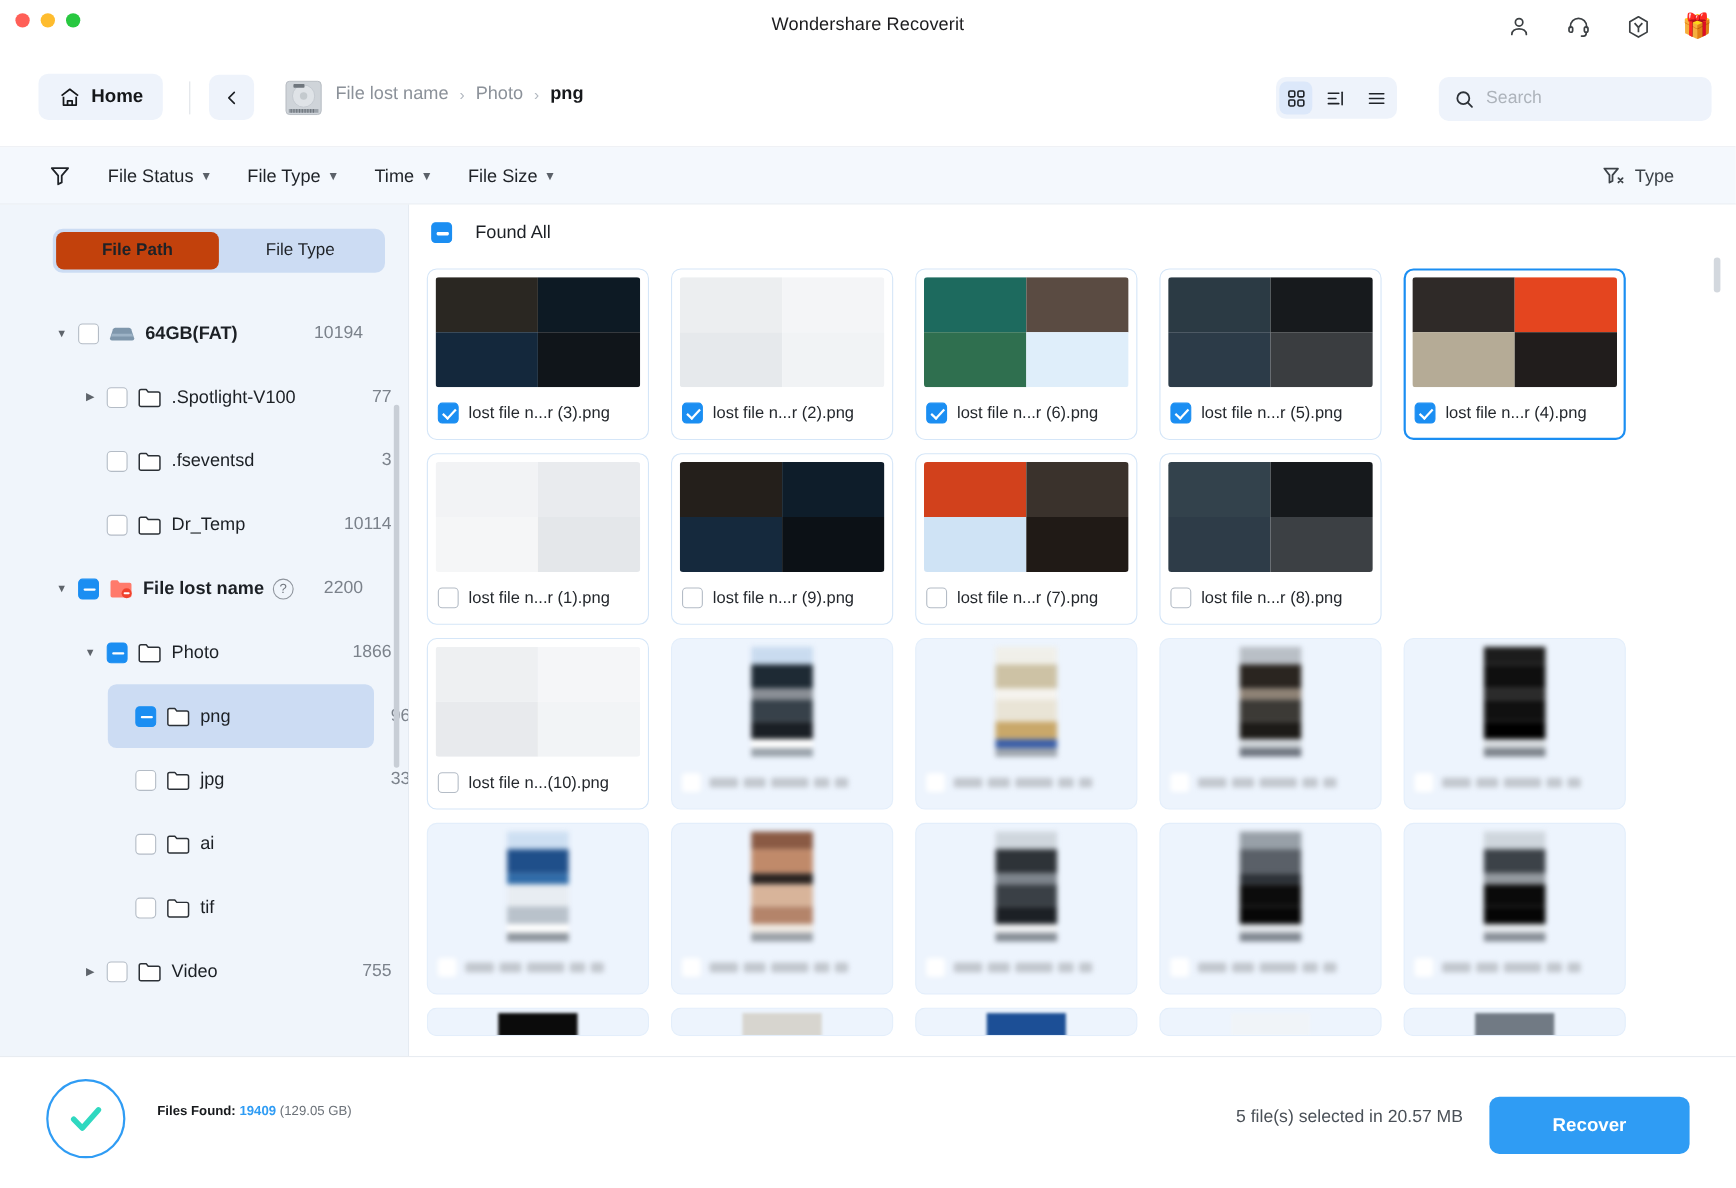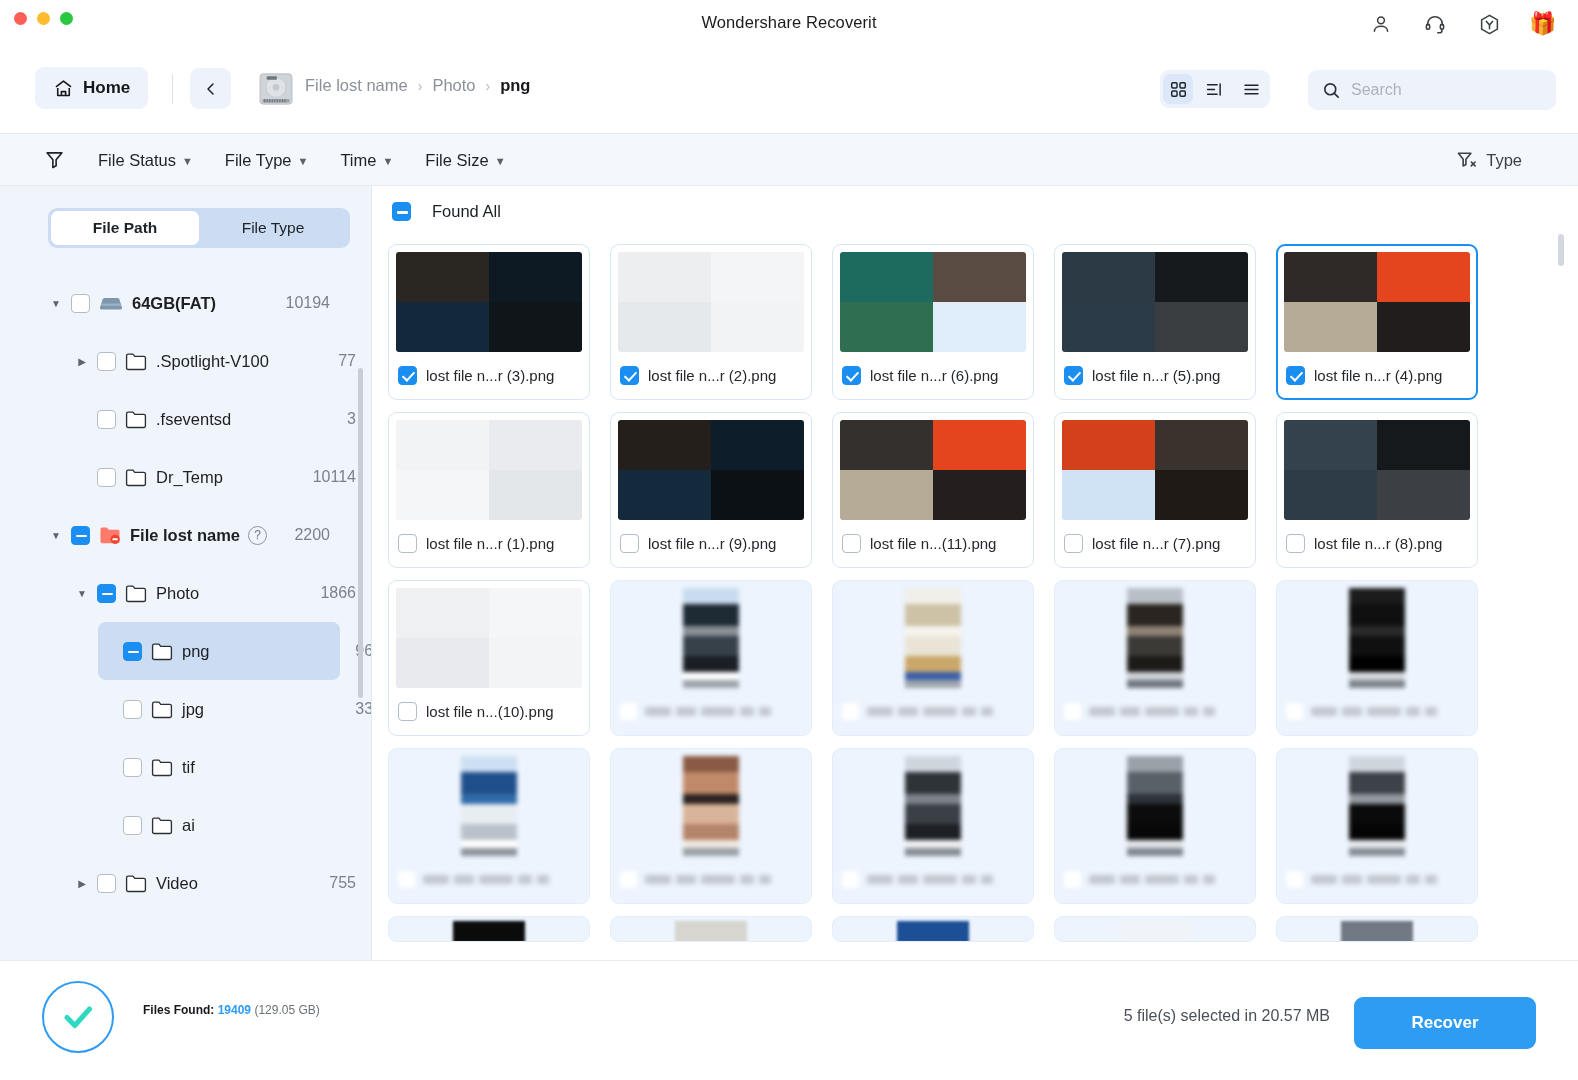--- a/index.html
+++ b/index.html
@@ -92,21 +92,21 @@
     background:#f0f5fb; border-right:1px solid #e4eaf1; overflow:hidden;
   }
   .seg {
     position:absolute; top:22px; left:48px; width:302px; height:40px;
     background:#ccdcf3; border-radius:9px; display:flex; padding:3px;
   }
   .seg-item {
     flex:1; display:flex; align-items:center; justify-content:center;
     font-size:15.5px; color:#1e2227; border-radius:7px; cursor:pointer;
   }
-  .seg-item.active { background:#ffffff; font-weight:bold; }
+  .seg-item.active { background:#c2410c; font-weight:bold; }
 
   .tree { position:absolute; top:84px; left:0; width:372px; height:690px; padding-top:4px; }
   .trow {
     position:relative; height:58px; display:flex; align-items:center;
     margin:0 32px 0 0; border-radius:8px; cursor:pointer;
   }
   .trow.sel { background:#ccdcf3; }
   .tw-arrow { width:20px; display:flex; justify-content:center; align-items:center; color:#5e646b; font-size:10px; }
   .cb {
     width:19px; height:19px; border:1.6px solid #b4bcc6; border-radius:4px; background:#fff;
@@ -423,31 +423,31 @@
           <span class="tcount" style="right: -42px;">337</span>
         </div>
         <div class="trow" style="margin-left: 98px;">
           <span class="tw-arrow"></span>
           <span class="cb" style="margin-left: 5px;"></span>
           <span style="display: flex; align-items: center; margin-right: 9px;">
             <svg width="22" height="19" viewBox="0 0 24 21" fill="none" stroke="#2b3036" stroke-width="1.5" stroke-linejoin="round">
               <path d="M1.6 4.2a1.8 1.8 0 0 1 1.8-1.8h5.2l2 2.4h10a1.8 1.8 0 0 1 1.8 1.8v11a1.8 1.8 0 0 1-1.8 1.8H3.4a1.8 1.8 0 0 1-1.8-1.8z" fill="#fff"></path>
             </svg>
           </span>
-          <span class="tlabel">tif</span>
+          <span class="tlabel">ai</span>
         </div>
         <div class="trow" style="margin-left: 98px;">
           <span class="tw-arrow"></span>
           <span class="cb" style="margin-left: 5px;"></span>
           <span style="display: flex; align-items: center; margin-right: 9px;">
             <svg width="22" height="19" viewBox="0 0 24 21" fill="none" stroke="#2b3036" stroke-width="1.5" stroke-linejoin="round">
               <path d="M1.6 4.2a1.8 1.8 0 0 1 1.8-1.8h5.2l2 2.4h10a1.8 1.8 0 0 1 1.8 1.8v11a1.8 1.8 0 0 1-1.8 1.8H3.4a1.8 1.8 0 0 1-1.8-1.8z" fill="#fff"></path>
             </svg>
           </span>
-          <span class="tlabel">ai</span>
+          <span class="tlabel">tif</span>
         </div>
         <div class="trow" style="margin-left: 72px;">
           <span class="tw-arrow">▶</span>
           <span class="cb" style="margin-left: 5px;"></span>
           <span style="display: flex; align-items: center; margin-right: 9px;">
             <svg width="22" height="19" viewBox="0 0 24 21" fill="none" stroke="#2b3036" stroke-width="1.5" stroke-linejoin="round">
               <path d="M1.6 4.2a1.8 1.8 0 0 1 1.8-1.8h5.2l2 2.4h10a1.8 1.8 0 0 1 1.8 1.8v11a1.8 1.8 0 0 1-1.8 1.8H3.4a1.8 1.8 0 0 1-1.8-1.8z" fill="#fff"></path>
             </svg>
           </span>
           <span class="tlabel">Video</span>
@@ -542,32 +542,20 @@
           <div class="card">
             <div class="thumb">
               <div class="q" style="background: rgb(36, 31, 27);"></div>
               <div class="q" style="background: rgb(14, 29, 42);"></div>
               <div class="q" style="background: rgb(21, 41, 61);"></div>
               <div class="q" style="background: rgb(12, 17, 22);"></div>
             </div>
             <div class="cap">
               <span class="cb"></span>
               <span class="fname">lost file n...r (9).png</span>
-            </div>
-          </div>
-          <div class="card">
-            <div class="thumb">
-              <div class="q" style="background: rgb(51, 48, 46);"></div>
-              <div class="q" style="background: rgb(228, 69, 31);"></div>
-              <div class="q" style="background: rgb(181, 171, 150);"></div>
-              <div class="q" style="background: rgb(36, 31, 30);"></div>
-            </div>
-            <div class="cap">
-              <span class="cb"></span>
-              <span class="fname">lost file n...(11).png</span>
             </div>
           </div>
           <div class="card">
             <div class="thumb">
               <div class="q" style="background: rgb(210, 65, 28);"></div>
               <div class="q" style="background: rgb(58, 50, 44);"></div>
               <div class="q" style="background: rgb(207, 227, 245);"></div>
               <div class="q" style="background: rgb(32, 26, 22);"></div>
             </div>
             <div class="cap">

